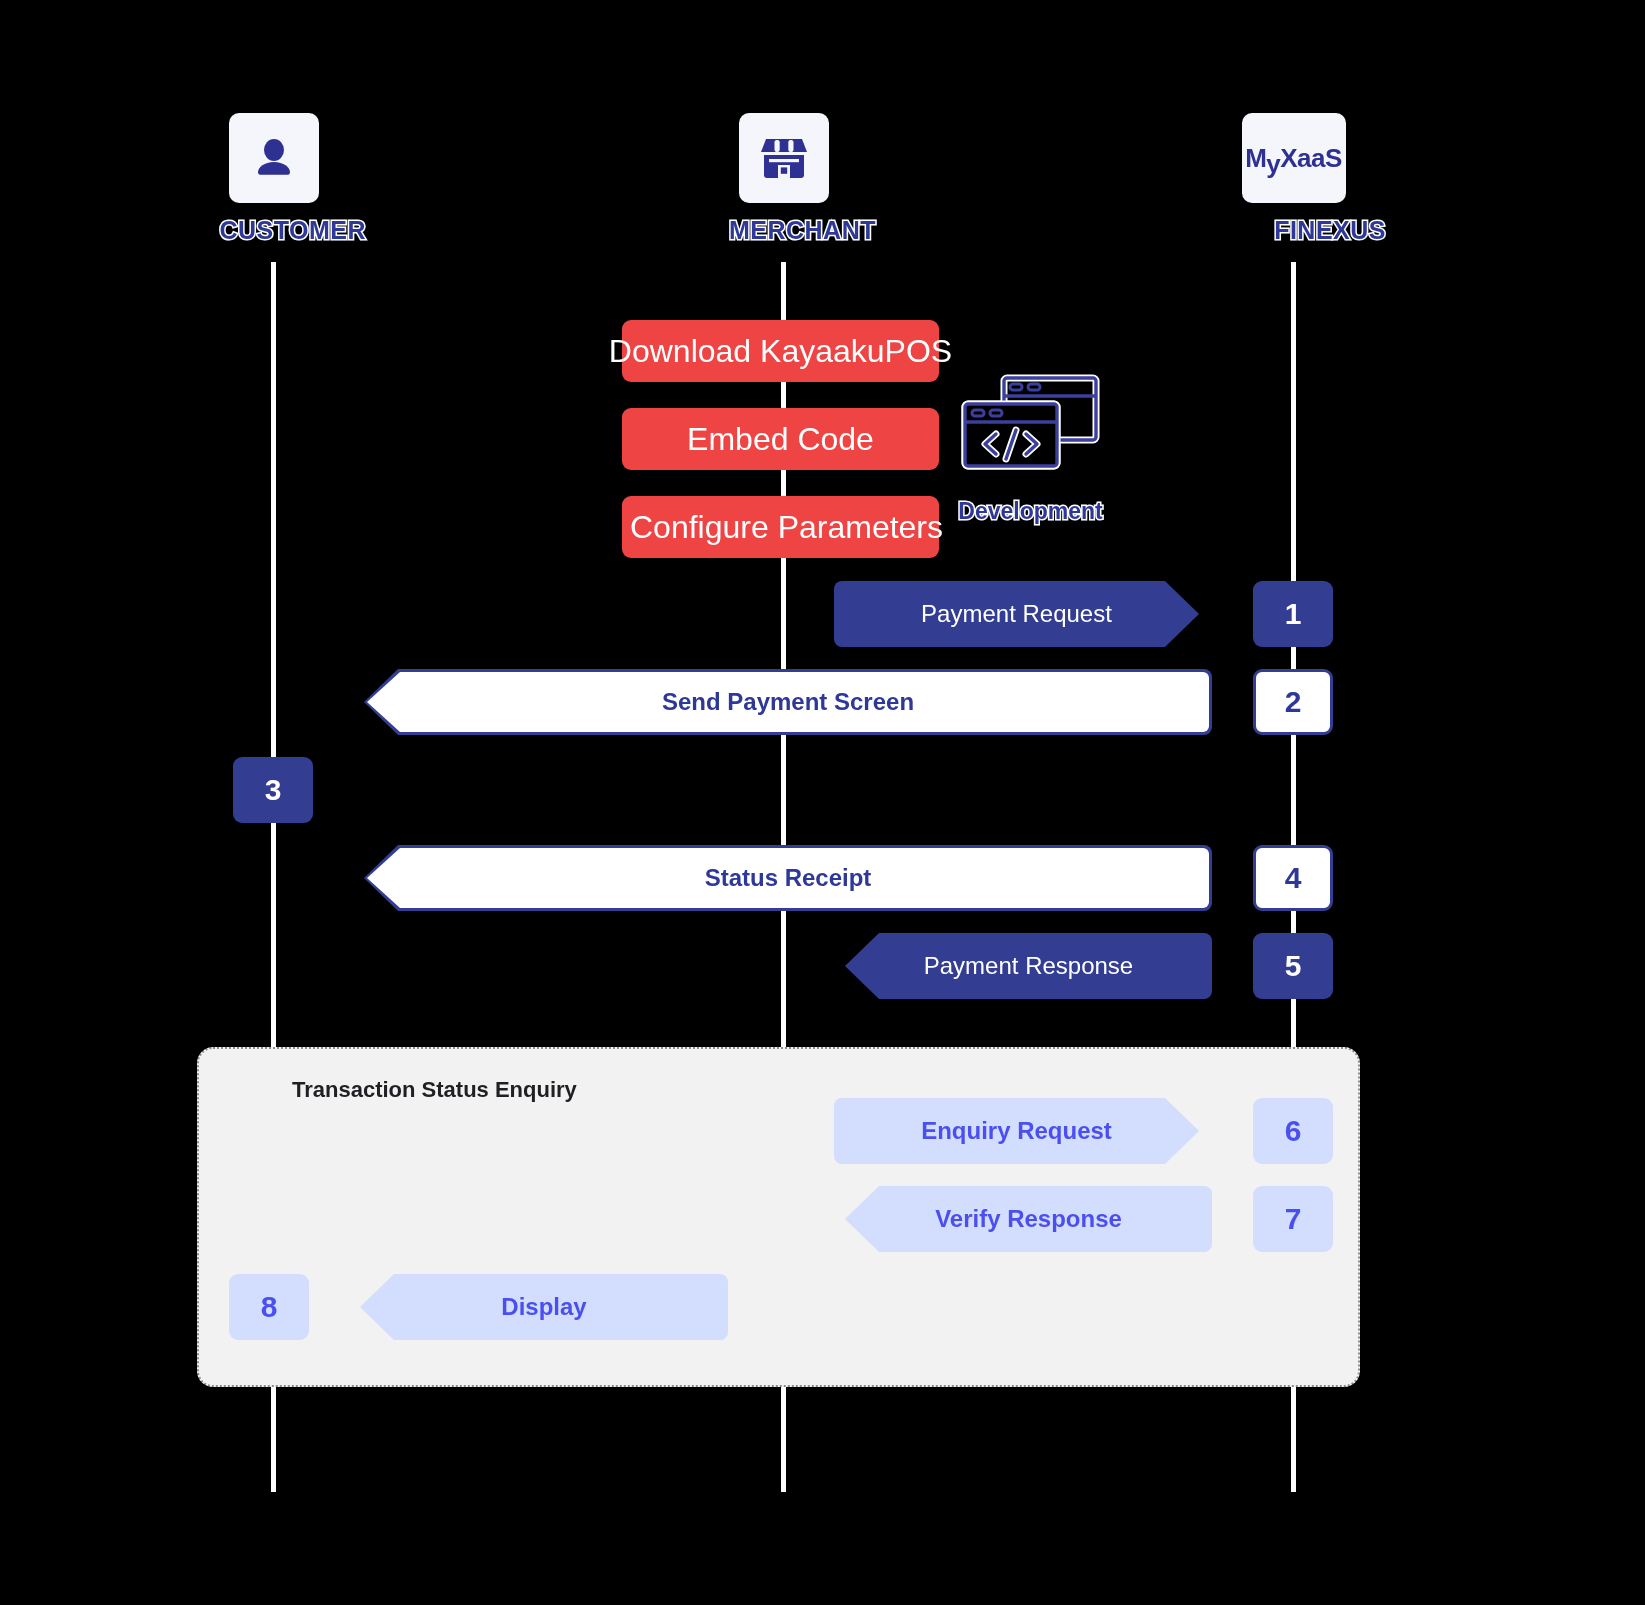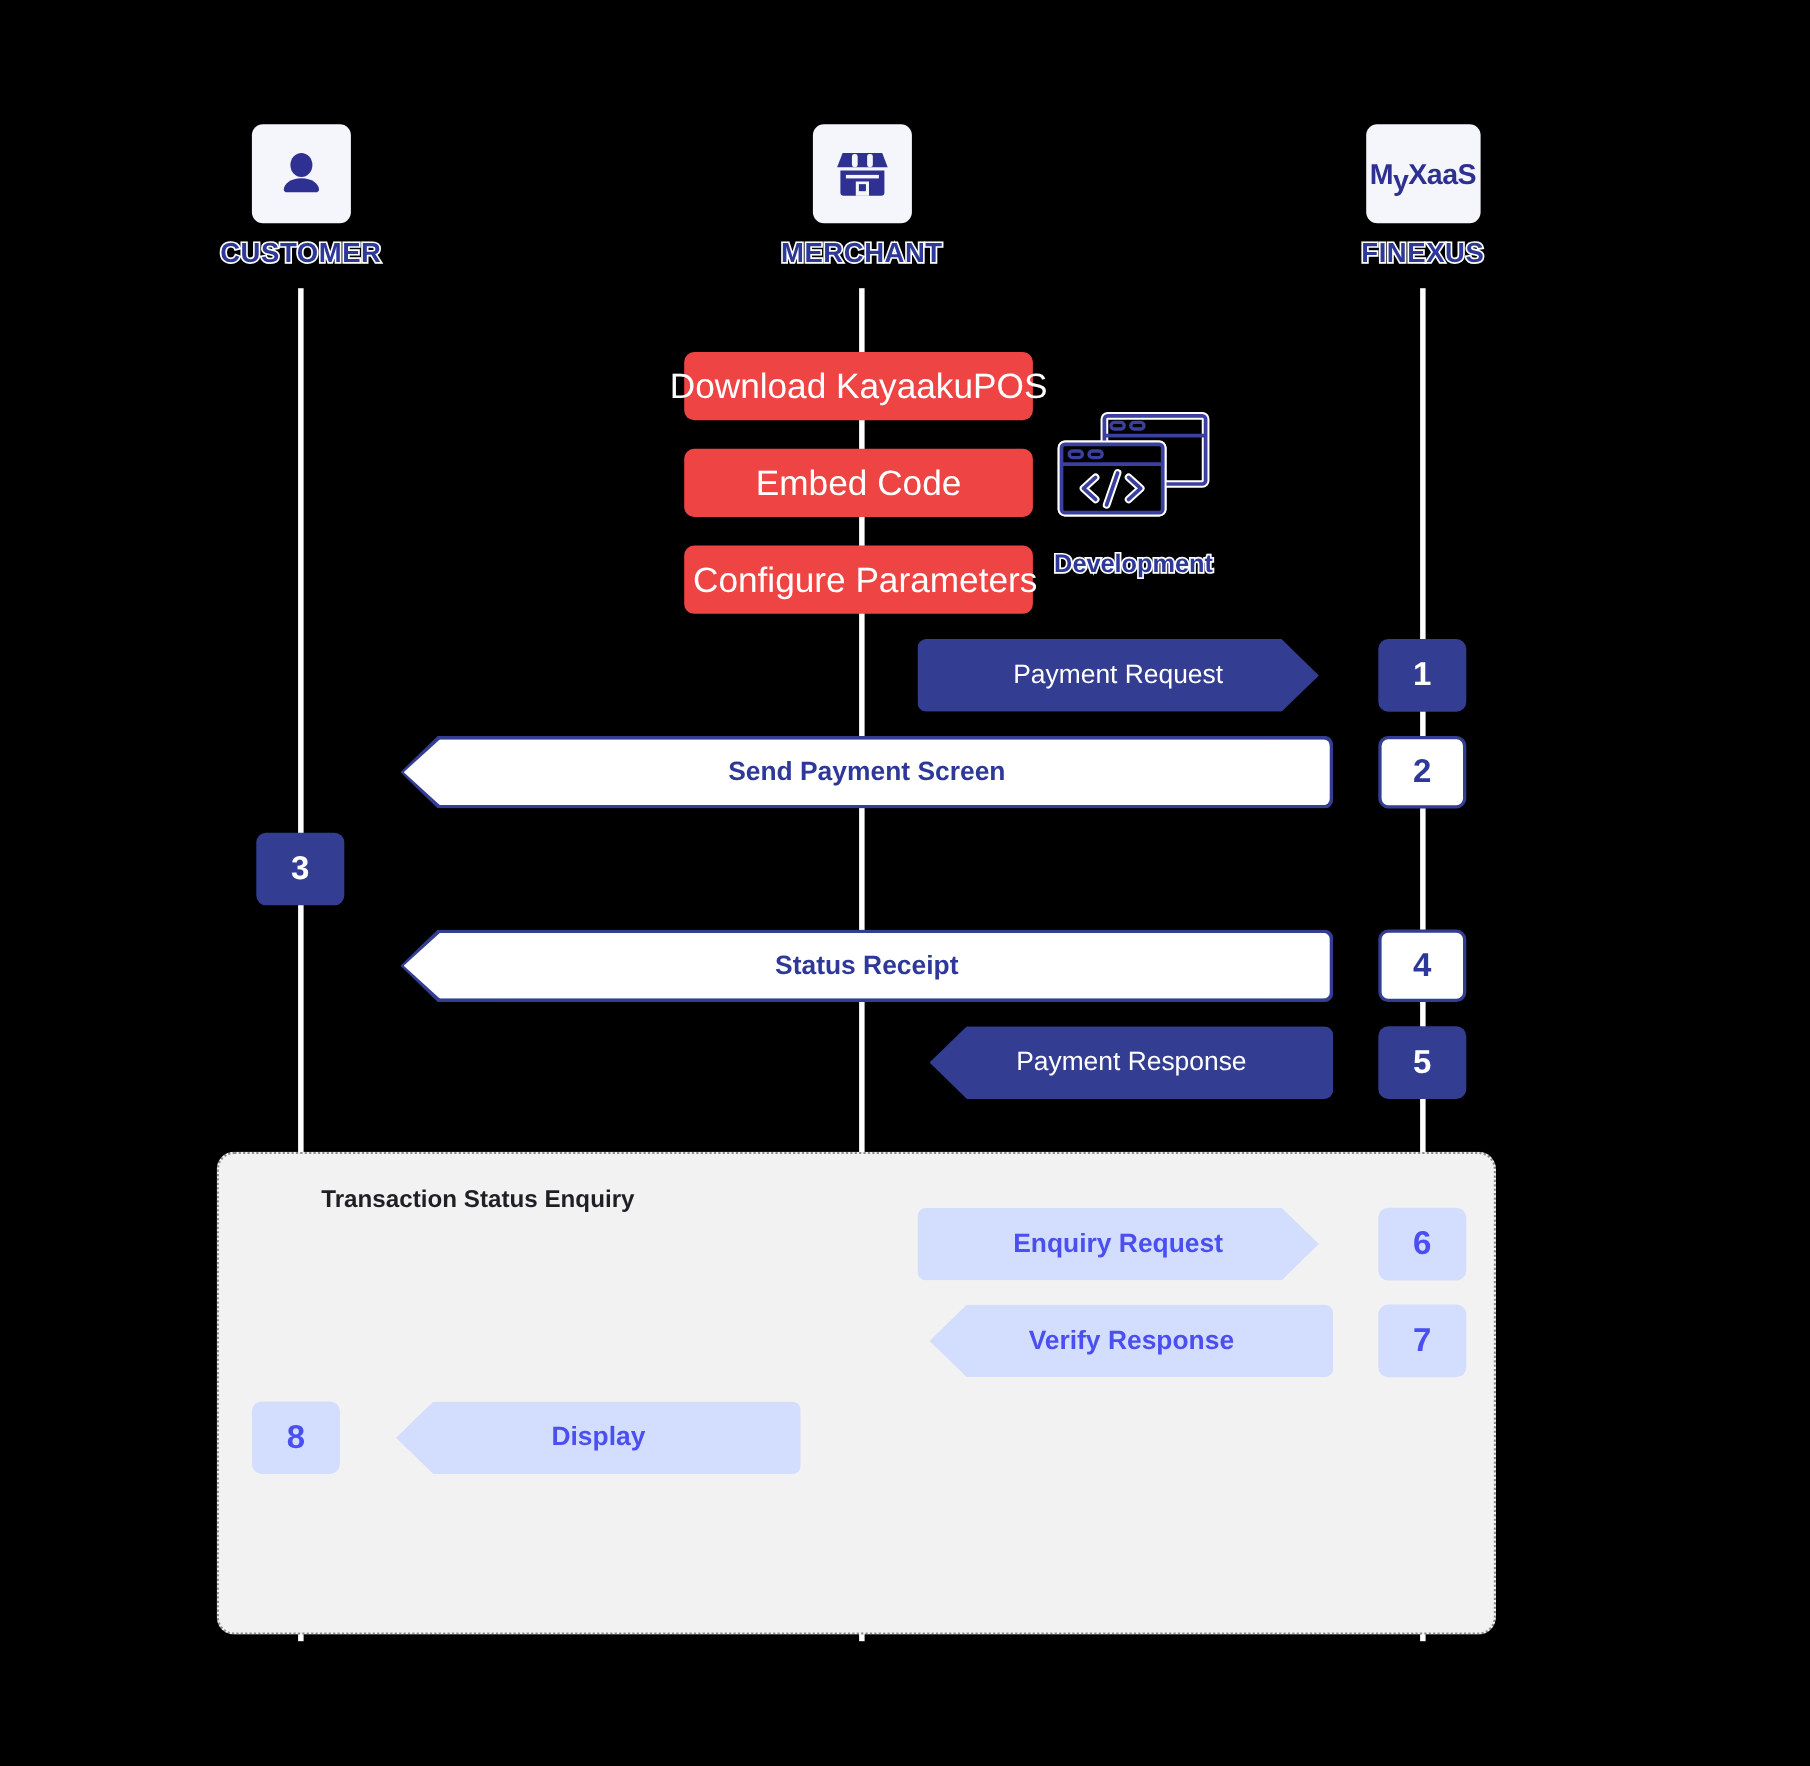--- a/index.html
+++ b/index.html
@@ -18,21 +18,21 @@
     width: 5px;
     background: #ffffff;
     top: 262px;
     height: 1230px;
   }
   .lifeline.cust { left: 271px; }
   .lifeline.merch { left: 781px; }
   .lifeline.fin { left: 1291px; }
 
   
-  .actor { position: absolute; text-align: center; }
+  .actor { position: absolute; text-align: right; }
   .actor-card {
     width: 90px; height: 90px;
     background: #f4f6fb;
     border-radius: 10px;
     margin: 0 auto;
     display: flex; align-items: center; justify-content: center;
   }
   .actor-card.wide { width: 104px; }
   .actor-label {
     margin-top: 13px;
@@ -106,21 +106,21 @@
   .badge.outline {
     background: #ffffff; color: #2e3898;
     border: 3px solid #333d91;
   }
   .badge.lite { background: #d3ddfd; color: #4b4ff0; }
 
   
   #enquiry-panel {
     position: absolute;
     left: 197px; top: 1047px;
-    width: 1163px; height: 439px;
+    width: 1163px; height: 340px;
     background: #f2f2f3;
     border: 2px dotted #8d8d8d;
     border-radius: 16px;
   }
   #enquiry-title {
     position: absolute; left: 93px; top: 28px;
     font-size: 22px; font-weight: 700; color: #1f2024;
     white-space: nowrap;
   }
 

